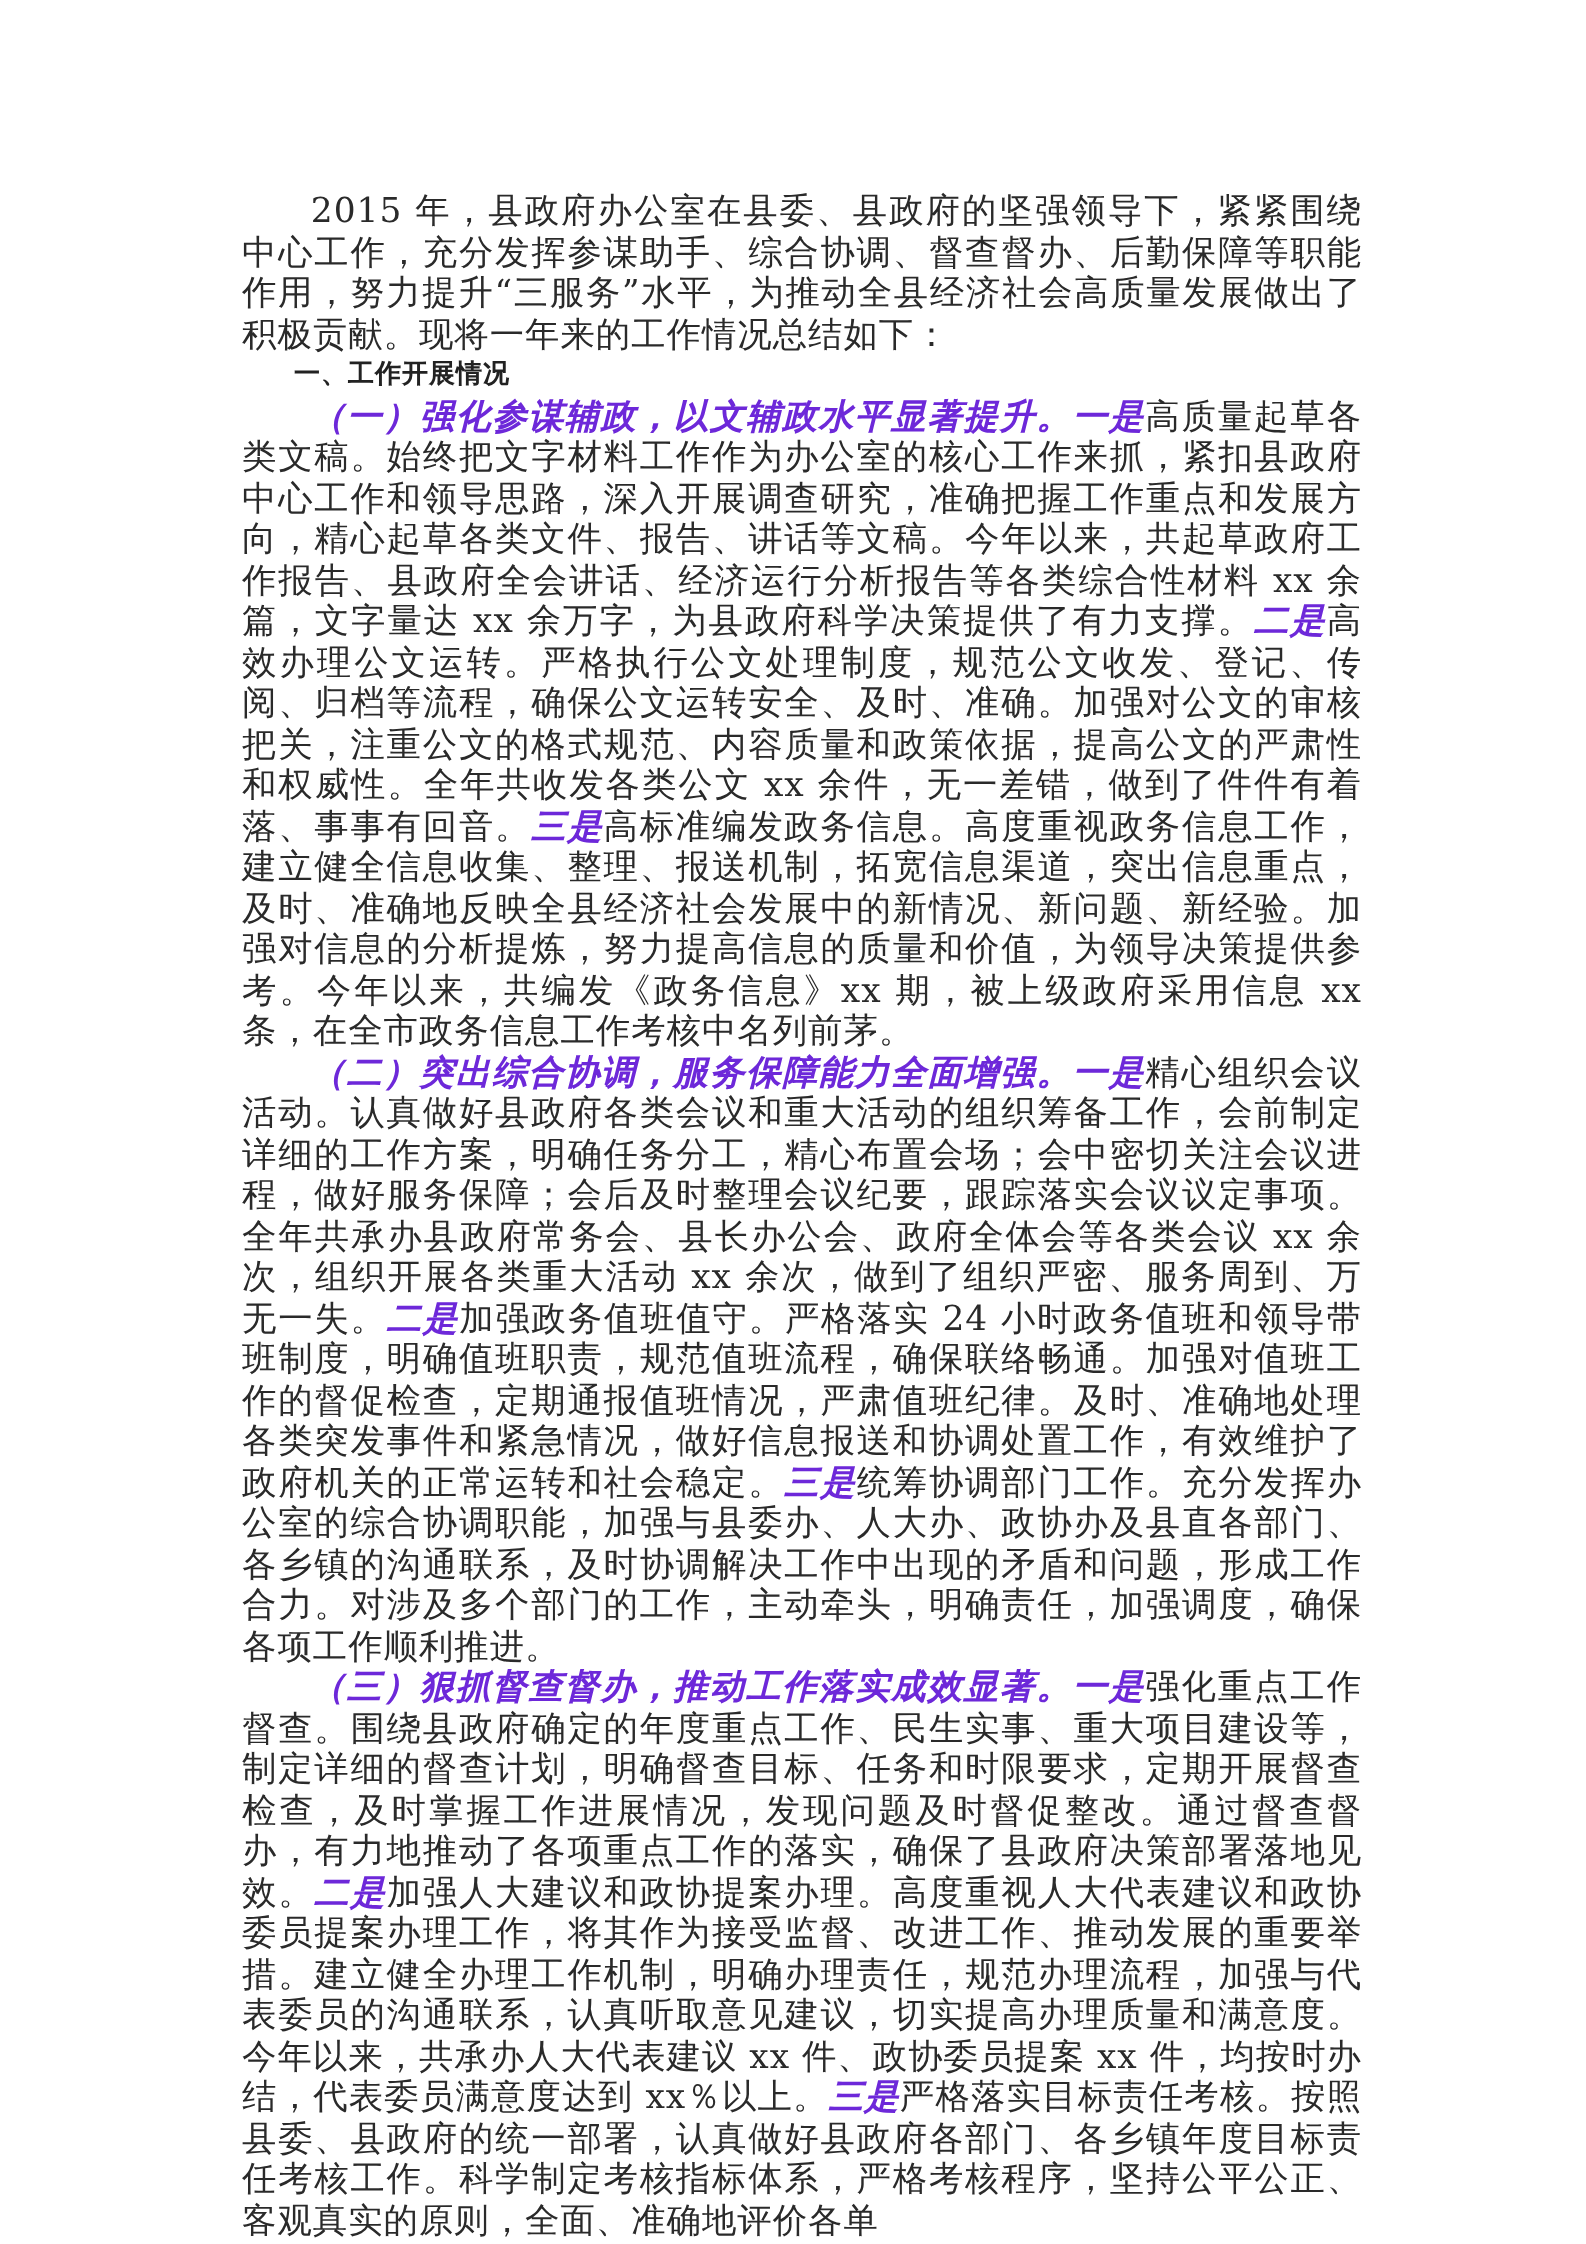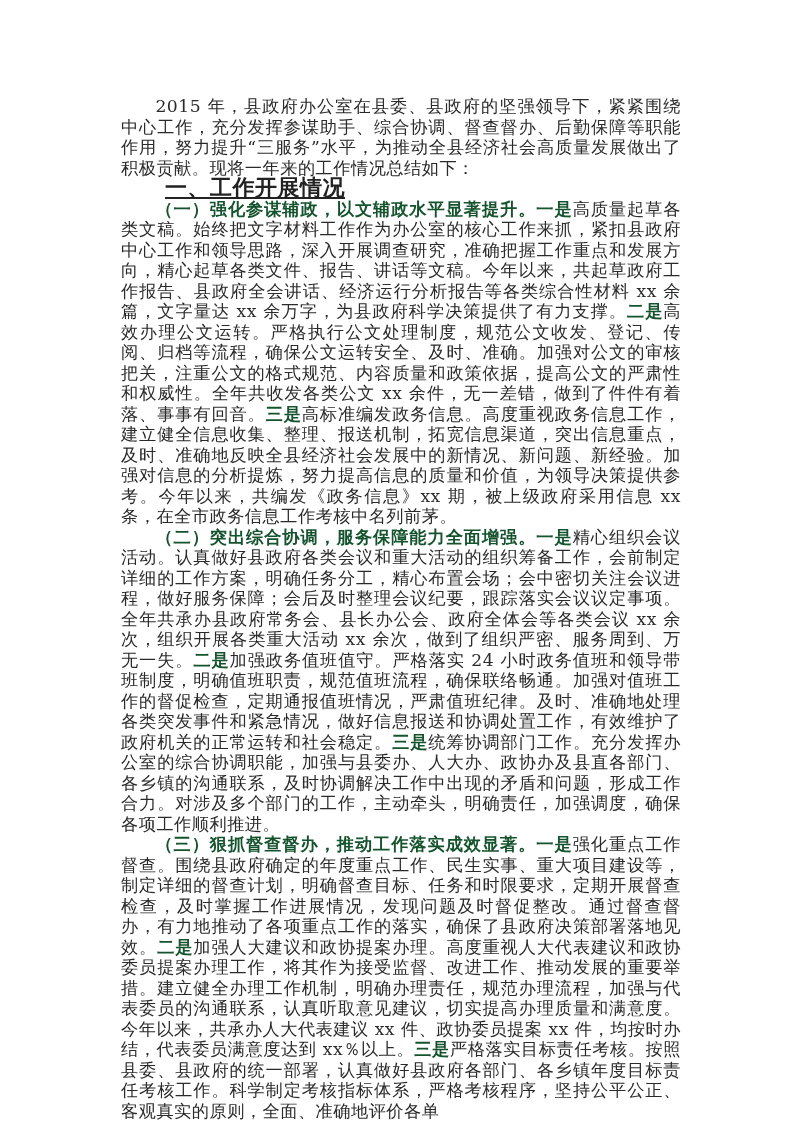--- a/index.html
+++ b/index.html
@@ -13,29 +13,28 @@
     font-size: 17.2px;
     line-height: 20.5px;
     color: #2a2a2a;
     text-align: justify;
     text-justify: inter-character;
     letter-spacing: 0.5px;
   }
   .page p { margin: 0; text-indent: 2em; }
   .page h2 {
     margin: 0;
-    font-size: 22px;
+    font-size: 13px;
     font-weight: bold;
     text-indent: 2em;
     line-height: 20.5px;
     font-family: "DejaVu Sans", "Liberation Sans", sans-serif;
     color: #222;
-    text-decoration: underline;
   }
-  .b { font-weight: bold; font-family: "DejaVu Sans", "Liberation Sans", sans-serif; color: #14532d; }
+  .b { font-weight: bold; font-family: "DejaVu Sans", "Liberation Sans", sans-serif; color: #6d28d9; font-style: italic; }
 </style>
 </head>
 <body>
 
 <div class="page">
   <p>2015 年，县政府办公室在县委、县政府的坚强领导下，紧紧围绕中心工作，充分发挥参谋助手、综合协调、督查督办、后勤保障等职能作用，努力提升“三服务”水平，为推动全县经济社会高质量发展做出了积极贡献。现将一年来的工作情况总结如下：</p>
 
   <h2>一、工作开展情况</h2>
 
   <p><span class="b">（一）强化参谋辅政，以文辅政水平显著提升。</span><span class="b">一是</span><span>高质量起草各类文稿。始终把文字材料工作作为办公室的核心工作来抓，紧扣县政府中心工作和领导思路，深入开展调查研究，准确把握工作重点和发展方向，精心起草各类文件、报告、讲话等文稿。今年以来，共起草政府工作报告、县政府全会讲话、经济运行分析报告等各类综合性材料 xx 余篇，文字量达 xx 余万字，为县政府科学决策提供了有力支撑。</span><span class="b">二是</span><span>高效办理公文运转。严格执行公文处理制度，规范公文收发、登记、传阅、归档等流程，确保公文运转安全、及时、准确。加强对公文的审核把关，注重公文的格式规范、内容质量和政策依据，提高公文的严肃性和权威性。全年共收发各类公文 xx 余件，无一差错，做到了件件有着落、事事有回音。</span><span class="b">三是</span><span>高标准编发政务信息。高度重视政务信息工作，建立健全信息收集、整理、报送机制，拓宽信息渠道，突出信息重点，及时、准确地反映全县经济社会发展中的新情况、新问题、新经验。加强对信息的分析提炼，努力提高信息的质量和价值，为领导决策提供参考。今年以来，共编发《政务信息》xx 期，被上级政府采用信息 xx 条，在全市政务信息工作考核中名列前茅。</span></p>

